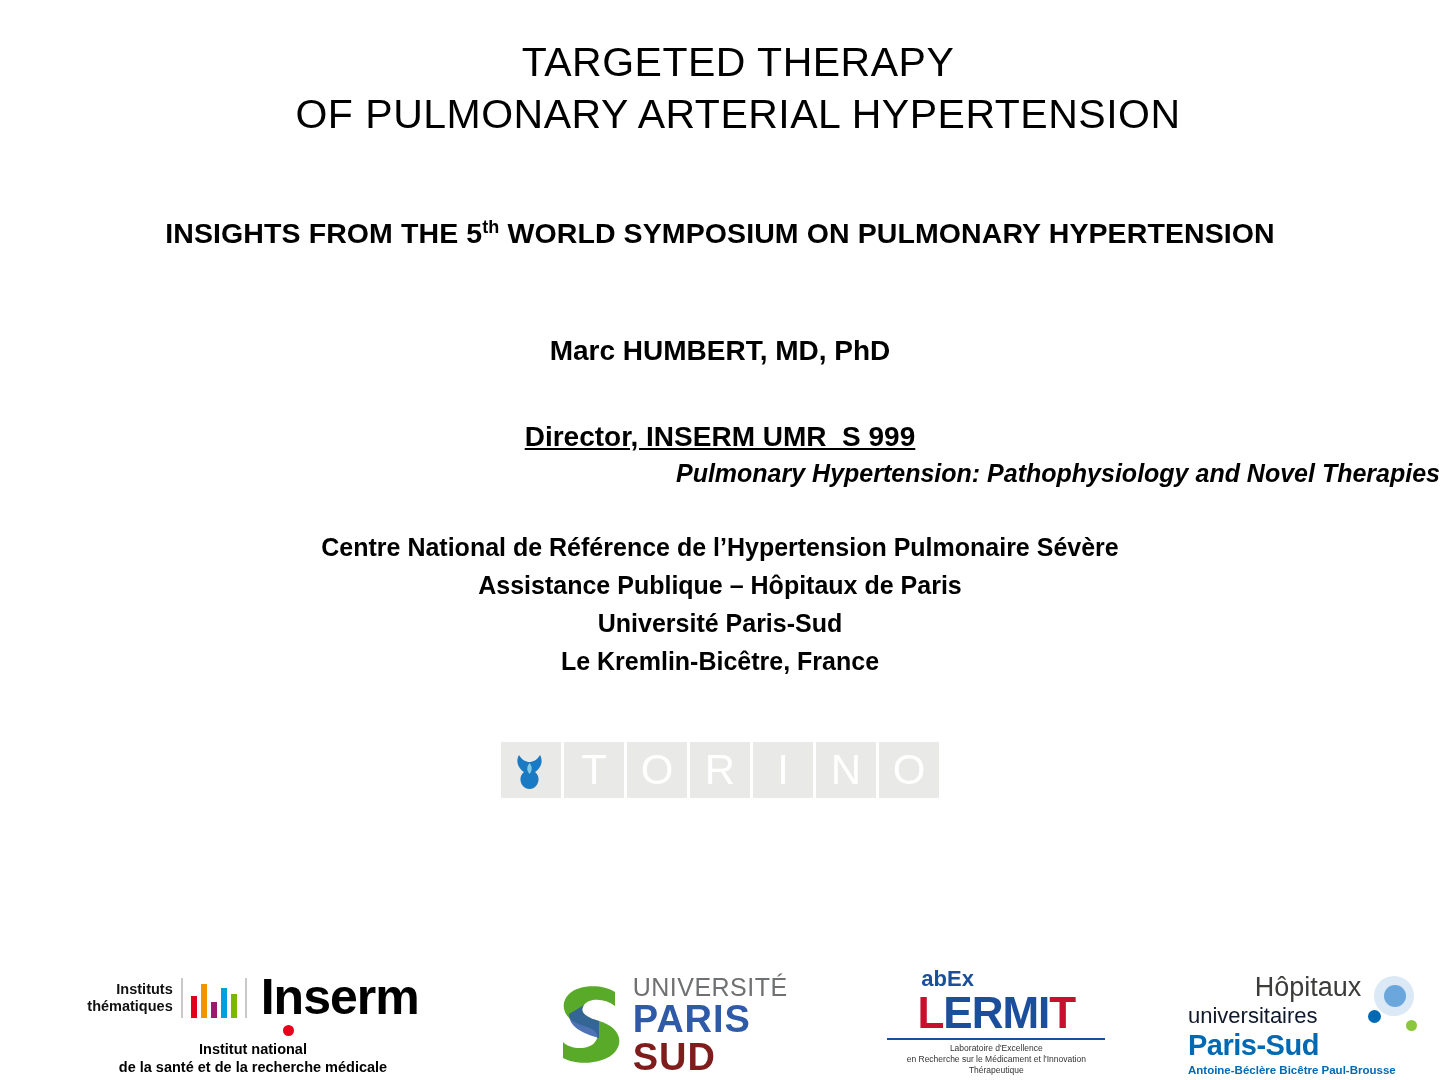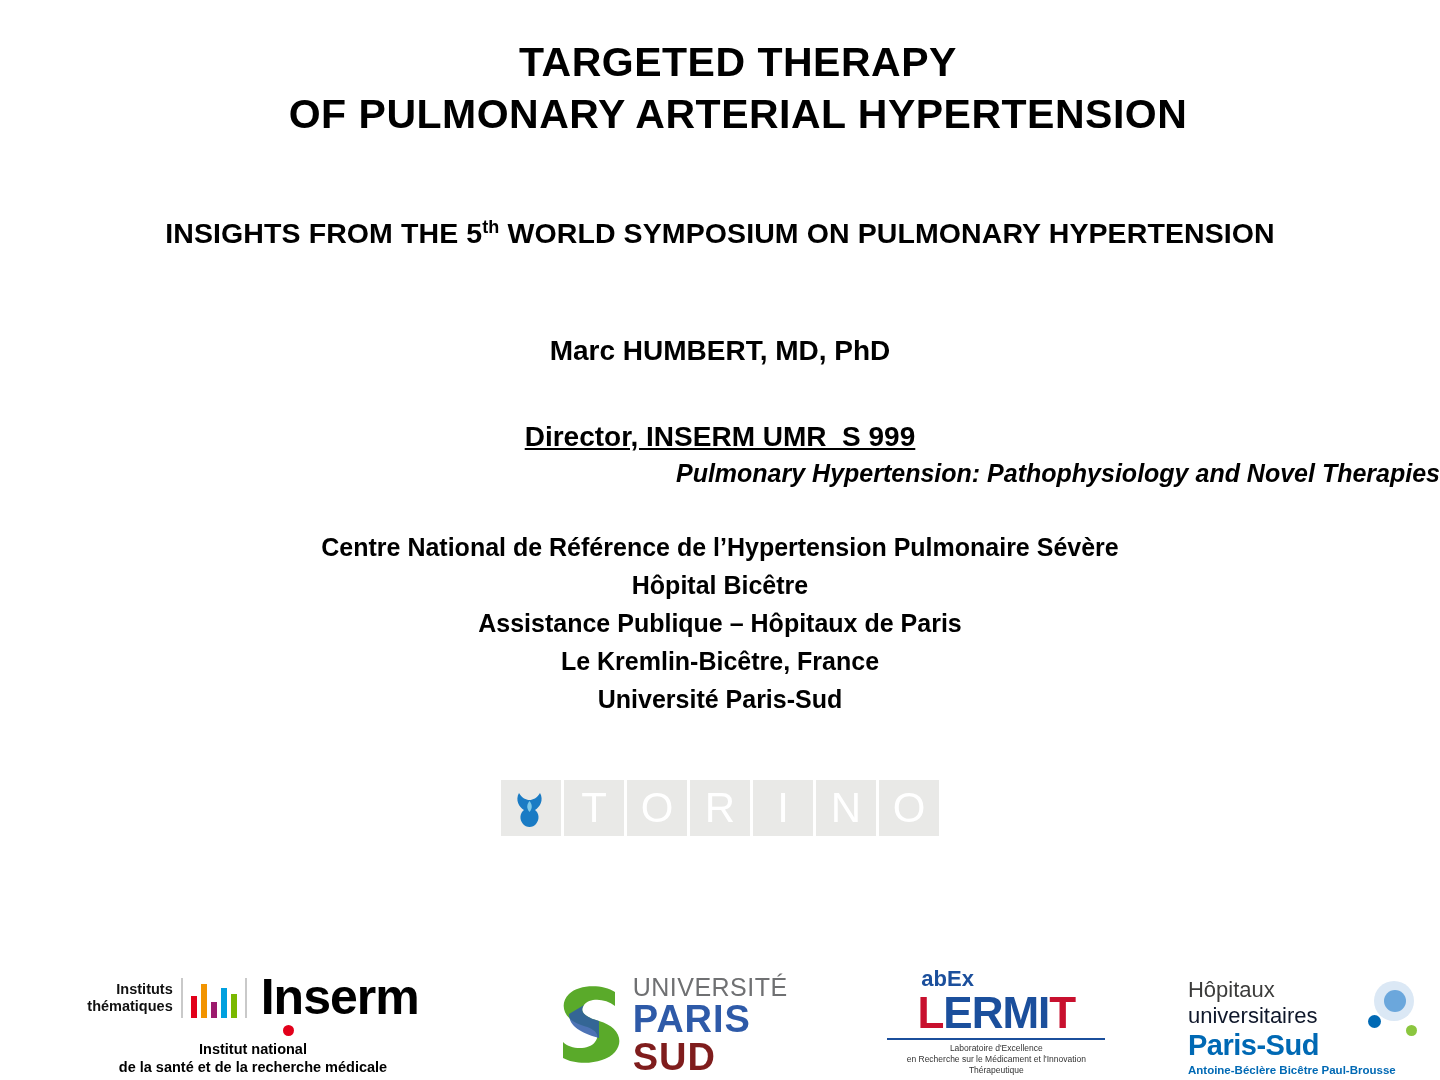--- a/index.html
+++ b/index.html
@@ -22,21 +22,21 @@
     box-sizing: border-box;
   }
 
   
   .title-block {
     text-align: center;
     padding-top: 36px;
   }
   .title-line {
     font-size: 41px;
-    font-weight: bold;
+    font-weight: normal;
     letter-spacing: 0.5px;
     line-height: 1.28;
     padding-left: 36px;
   }
   .subtitle {
     margin-top: 76px;
     text-align: center;
     font-size: 28.5px;
     font-weight: bold;
     letter-spacing: 0.1px;
@@ -253,22 +253,23 @@
     color: #333;
     line-height: 1.3;
   }
 
   
   .hup {
     width: 240px;
     position: relative;
   }
   .hup .l1 {
-    font-size: 22px;
+    font-size: 27px;
     color: #3c3c3b;
+    text-align: center;
   }
   .hup .l2 {
     font-size: 22px;
     color: #0f172a;
   }
   .hup .l3 {
     font-size: 29px;
     font-weight: bold;
     color: #0069b4;
     letter-spacing: -0.5px;
@@ -333,24 +334,23 @@
     <span>INSIGHTS FROM THE 5</span><sup>th</sup><span> WORLD SYMPOSIUM ON PULMONARY HYPERTENSION</span>
   </div>
 
   <div class="author-name">Marc HUMBERT, MD, PhD</div>
 
   <div class="role">Director, INSERM UMR_S 999</div>
   <div class="role-sub">Pulmonary Hypertension: Pathophysiology and Novel Therapies</div>
 
   <div class="affiliation">
     <div>Centre National de Référence de l’Hypertension Pulmonaire Sévère</div>
-    <div>Hôpital Bicêtre</div>
     <div>Assistance Publique – Hôpitaux de Paris</div>
+    <div>Université Paris-Sud</div>
     <div>Le Kremlin-Bicêtre, France</div>
-    <div>Université Paris-Sud</div>
   </div>
 
   <div class="torino-wrap">
     <div class="torino">
       <div class="t-mark">
         <svg width="36" height="42" viewBox="0 0 36 42" aria-hidden="true">
           <path d="M6 6 C2 13 6 20 11 23 C7 26 6 32 10 37 C13 41 20 41 23 37 C27 32 26 26 22 23 C27 20 31 13 27 6 C24 11 20 13 16.5 13 C13 13 9 11 6 6 Z" fill="#1a7bc4"></path>
           <path d="M16.5 14 C19 17 20 21 16.5 25 C13 21 14 17 16.5 14 Z" fill="#7ec8e8"></path>
         </svg>
       </div>

